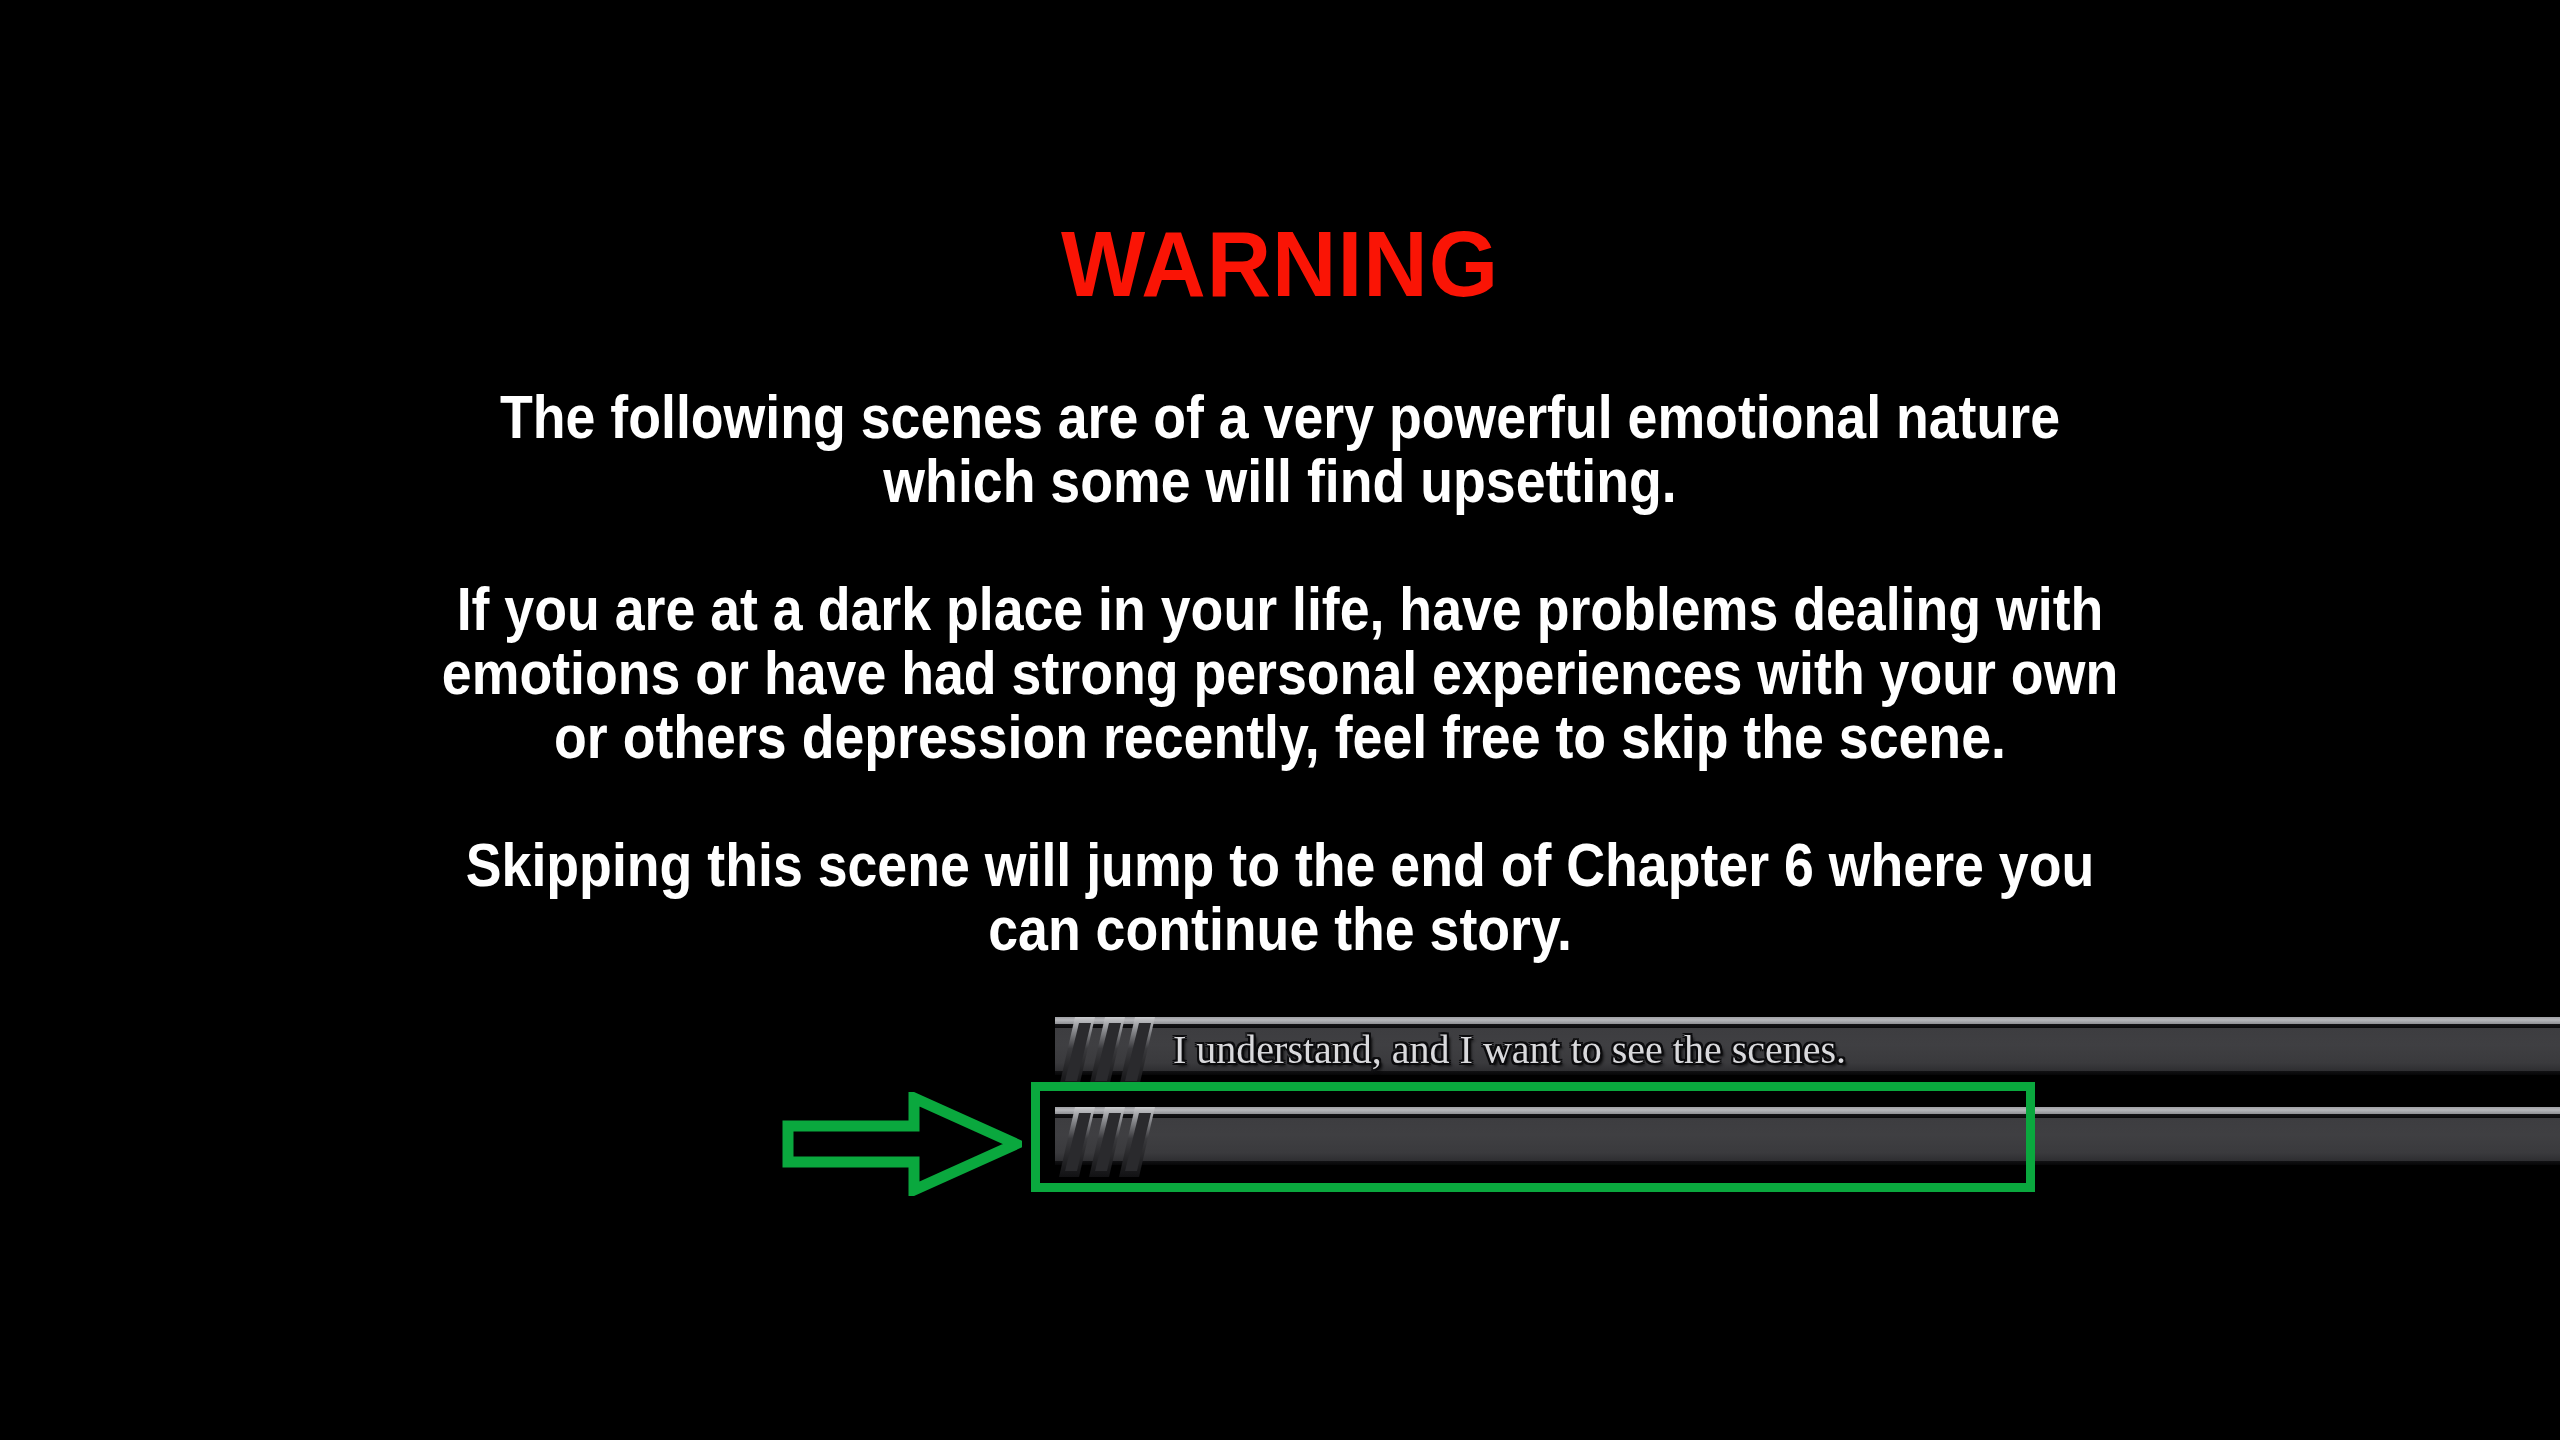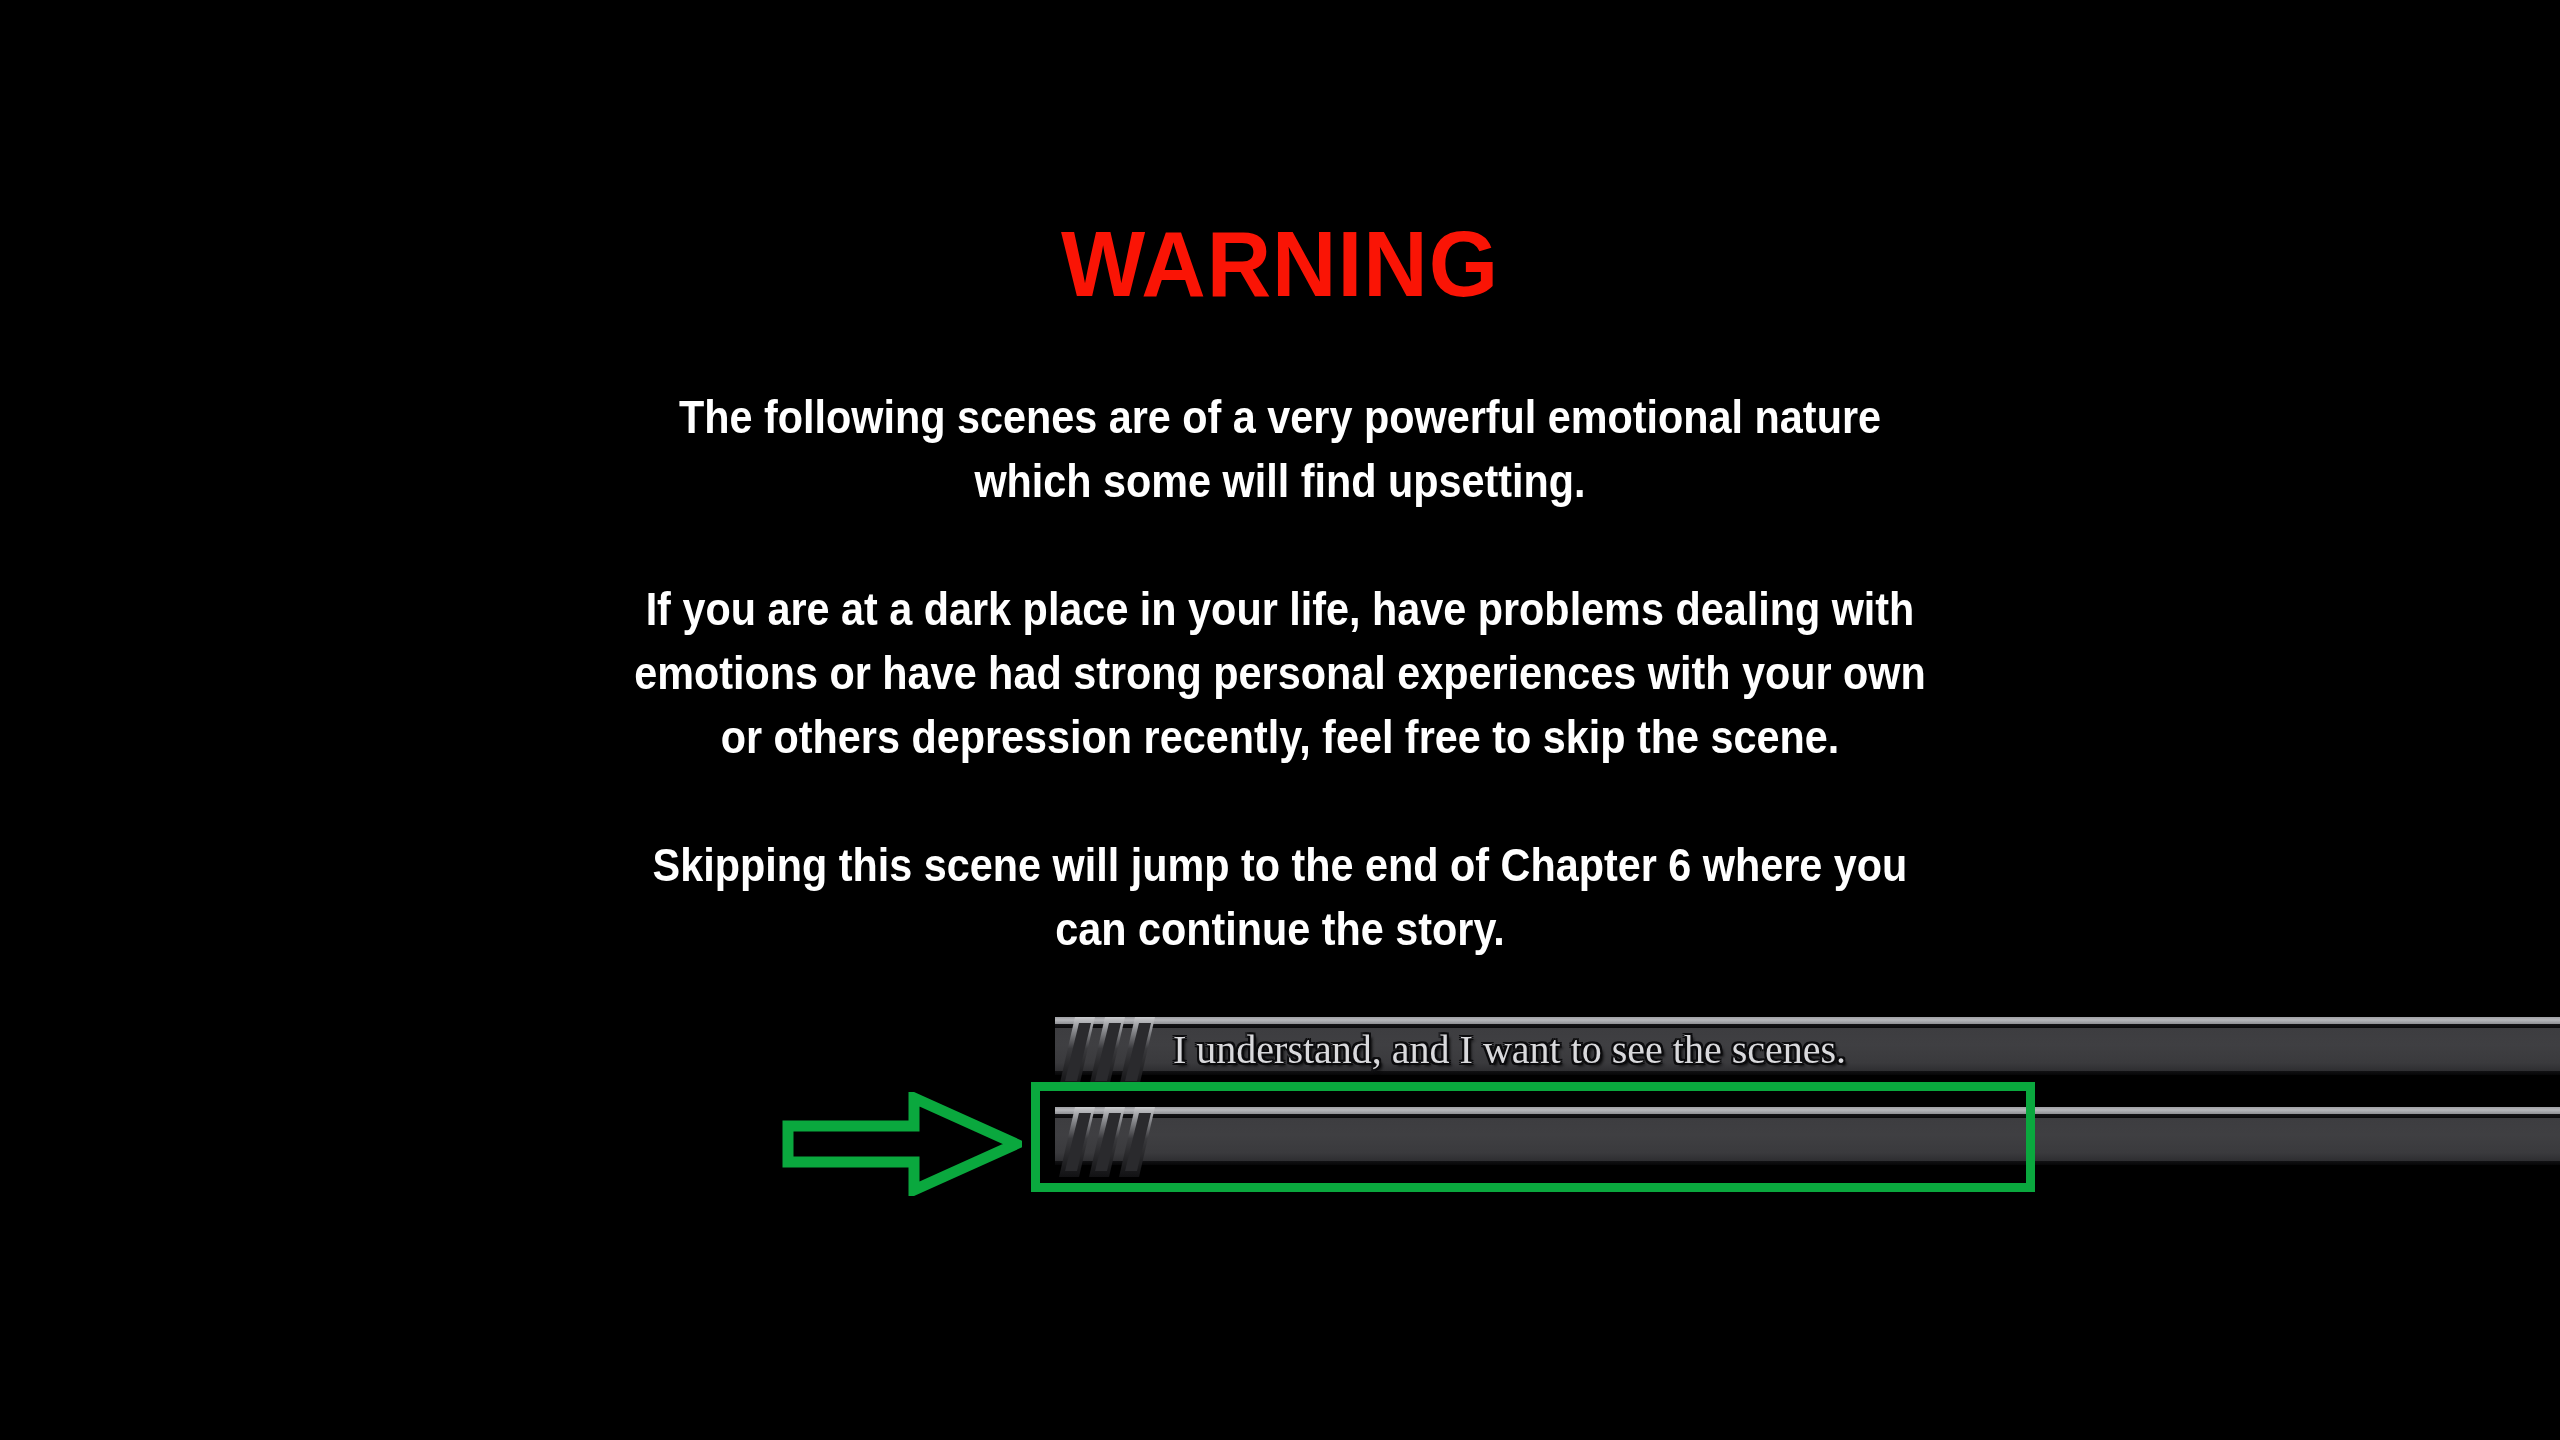--- a/index.html
+++ b/index.html
@@ -35,21 +35,21 @@
   
   #body-copy {
     position: absolute;
     top: 385px;
     left: 0;
     width: 100%;
     text-align: center;
     color: #ffffff;
     font-family: "Liberation Sans", sans-serif;
     font-weight: bold;
-    font-size: 47px;
+    font-size: 61px;
     line-height: 64px;
   }
   .para {
     margin: 0;
     padding: 0;
     transform: scaleX(0.88);
   }
   .para-gap { height: 64px; }
   .para-line { display: block; white-space: nowrap; }
 

